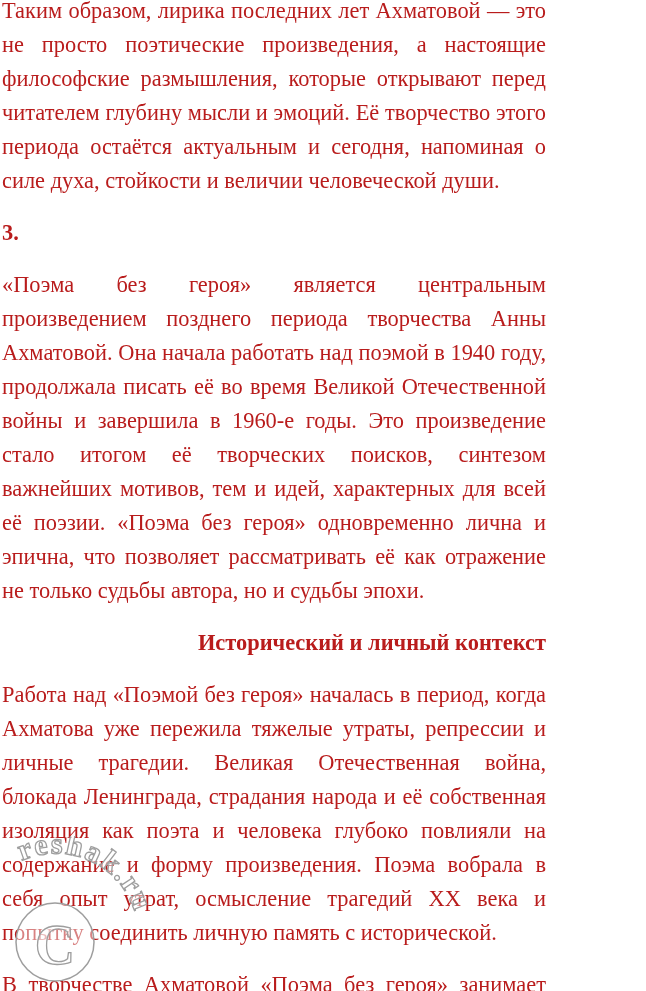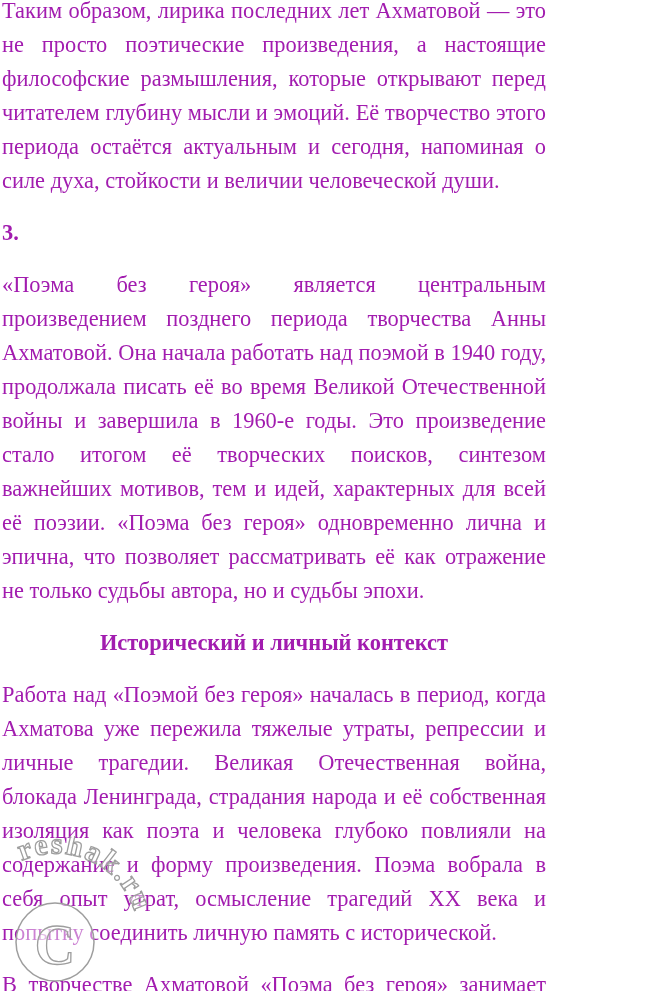--- a/index.html
+++ b/index.html
@@ -6,21 +6,21 @@
 
   .page {
     position: relative;
     width: 548px;
     height: 991px;
     background: #ffffff;
     overflow: hidden;
     box-sizing: border-box;
     padding: 0 2px;
     font-family: "Liberation Serif", "DejaVu Serif", serif;
-    color: #a21caf;
+    color: #b91c1c;
   }
 
   .para {
     font-size: 22.4px;
     line-height: 34px;
     text-align: justify;
     margin: 0 0 18px 0;
   }
 
   .para-first { margin-top: -6px; }
@@ -38,21 +38,21 @@
     font-weight: bold;
     text-align: center;
     padding-right: 88px;
     margin: 0 0 18px 0;
   }
 
   .subsection-title {
     font-size: 22.4px;
     line-height: 34px;
     font-weight: bold;
-    text-align: center;
+    text-align: right;
     margin: 0 0 18px 0;
   }
 
   .watermark {
     position: absolute;
     left: 6px;
     top: 836px;
     width: 240px;
     height: 155px;
     pointer-events: none;

